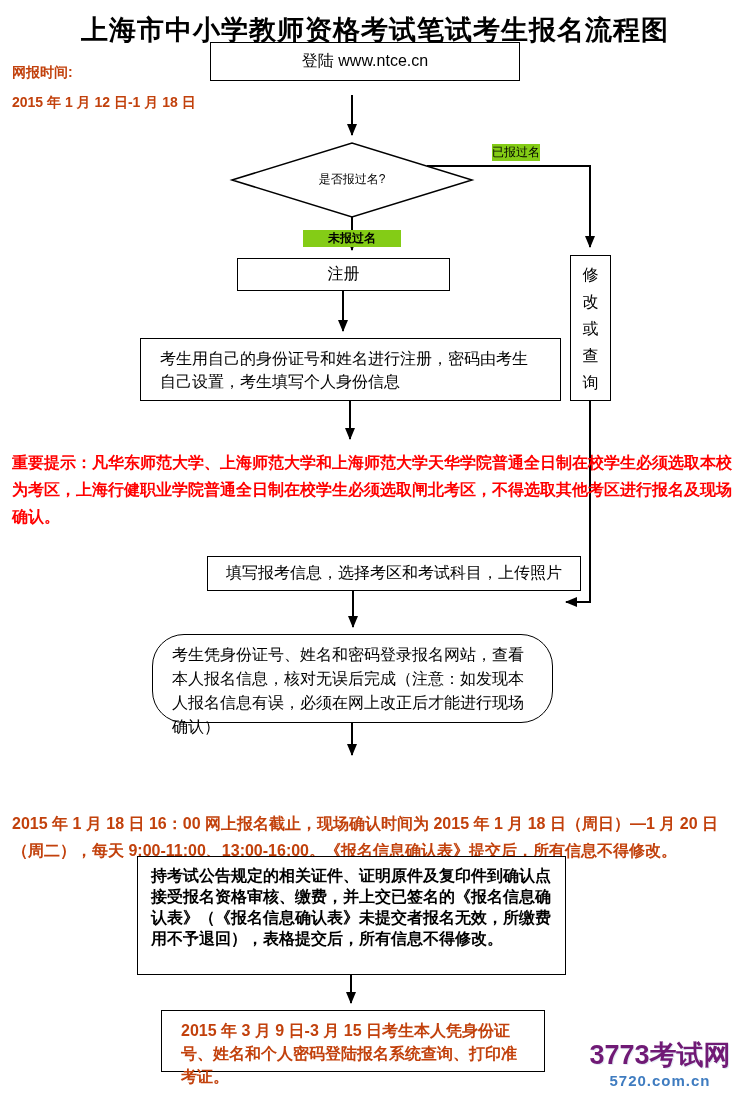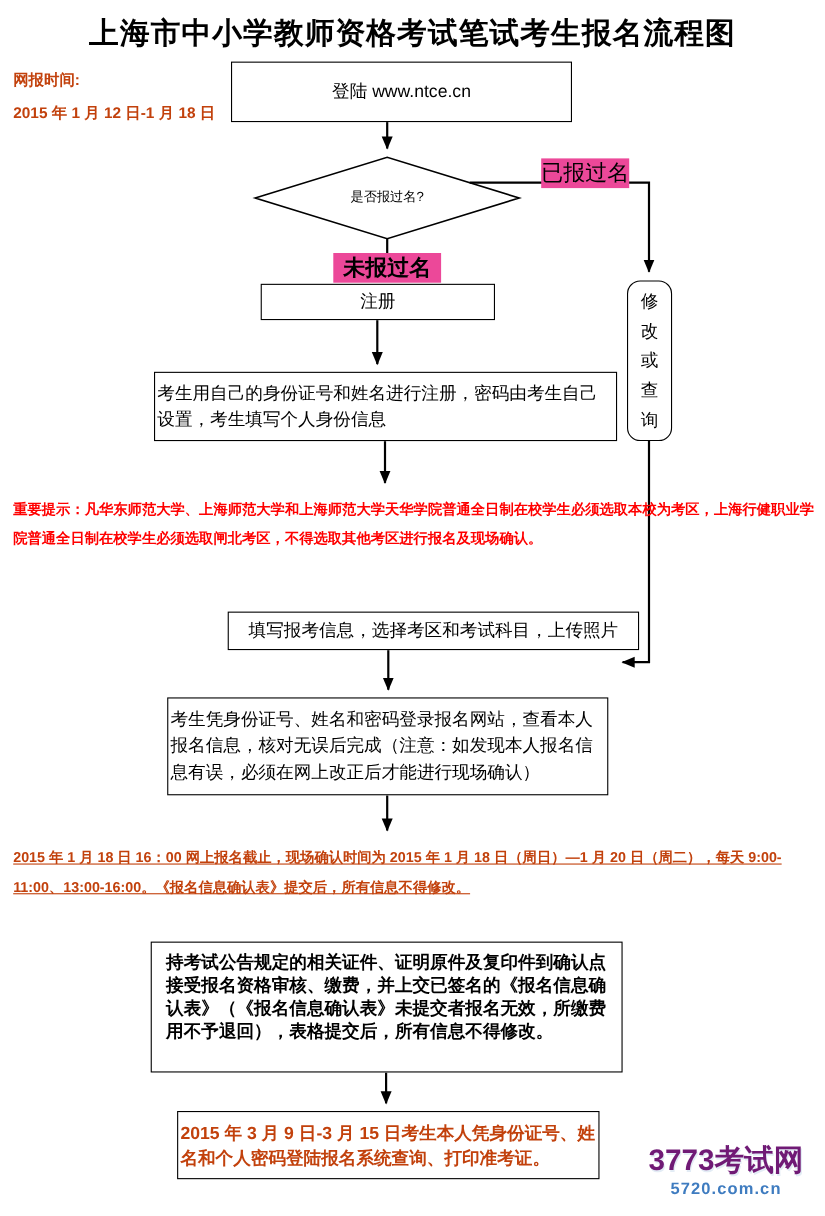--- a/index.html
+++ b/index.html
@@ -21,37 +21,37 @@
   .blue{color:#c2410c;}
   .red{color:#ff0000;}
   .note-small{font-size:14px;font-weight:bold;}
   .node{
     border:1px solid #000;
     background:#ffffff;
     font-size:16px;
     box-sizing:border-box;
   }
   .node.center{display:flex;align-items:center;justify-content:center;text-align:center;}
-  .node.paragraph{padding:8px 2px;line-height:23px;text-align:left;}
+  .node.paragraph{padding:8px 19px;line-height:23px;text-align:left;}
   .vertical-node{
     display:flex;align-items:center;justify-content:center;
   }
   .vertical-text{
     width:17px;
     word-break:break-all;
     line-height:27px;
     text-align:center;
     font-size:16px;
   }
-  .branch-label{font-size:20px;background:#ec4899;}
+  .branch-label{font-size:12px;background:#84cc16;}
   .decision-label{
     font-size:12px;text-align:center;
   }
   .flow-note{
-    font-size:13px;font-weight:bold;line-height:27px;text-align:left;
+    font-size:16px;font-weight:bold;line-height:27px;text-align:left;
   }
   .bold-box{font-weight:bold;}
   .watermark{ text-align:center; }
   .wm-name{
     font-size:27px;font-weight:bold;color:#701a75;
     text-shadow:1px 1px 0 #e3ecf5;
     line-height:30px;
   }
   .wm-url{
     font-size:15px;font-weight:bold;color:#3f7cc0;
@@ -90,42 +90,42 @@
     <path d="M352,723 L352,755" stroke="#000" stroke-width="2" fill="none" marker-end="url(#arrow)"></path>
 
     <path d="M351,975 L351,1003" stroke="#000" stroke-width="2" fill="none" marker-end="url(#arrow)"></path>
   </svg>
 
   <div class="abs page-title">上海市中小学教师资格考试笔试考生报名流程图</div>
 
   <div class="abs blue note-small" style="left:12px;top:64px;">网报时间:</div>
   <div class="abs blue note-small" style="left:12px;top:94px;">2015 年 1 月 12 日-1 月 18 日</div>
 
-  <div class="abs node center" style="left:210px;top:56px;width:310px;height:55px;">登陆 www.ntce.cn</div>
+  <div class="abs node center" style="left:210px;top:42px;width:310px;height:39px;">登陆 www.ntce.cn</div>
 
   <div class="abs decision-label" style="left:252px;top:171px;width:200px;">是否报过名?</div>
 
   <div class="abs branch-label" style="left:492px;top:144px;">已报过名</div>
   <div class="abs branch-label" style="left:303px;top:230px;width:98px;text-align:center;font-weight:bold;">未报过名</div>
 
   <div class="abs node center" style="left:237px;top:258px;width:213px;height:33px;">注册</div>
 
-  <div class="abs node vertical-node" style="left:570px;top:255px;width:41px;height:146px;border-radius:12px;">
+  <div class="abs node vertical-node" style="left:570px;top:255px;width:41px;height:146px;">
     <div class="vertical-text">修改或查询</div>
   </div>
 
   <div class="abs node paragraph" style="left:140px;top:338px;width:421px;height:63px;">考生用自己的身份证号和姓名进行注册，密码由考生自己设置，考生填写个人身份信息</div>
 
   <div class="abs flow-note red" style="left:12px;top:449px;width:732px;">重要提示：凡华东师范大学、上海师范大学和上海师范大学天华学院普通全日制在校学生必须选取本校为考区，上海行健职业学院普通全日制在校学生必须选取闸北考区，不得选取其他考区进行报名及现场确认。</div>
 
   <div class="abs node center" style="left:166px;top:556px;width:374px;height:35px;margin-left:41px;">填写报考信息，选择考区和考试科目，上传照片</div>
 
-  <div class="abs node paragraph" style="left:152px;top:634px;width:401px;height:89px;line-height:24px;">考生凭身份证号、姓名和密码登录报名网站，查看本人报名信息，核对无误后完成（注意：如发现本人报名信息有误，必须在网上改正后才能进行现场确认）</div>
+  <div class="abs node paragraph" style="left:152px;top:634px;width:401px;height:89px;line-height:24px;border-radius:32px;">考生凭身份证号、姓名和密码登录报名网站，查看本人报名信息，核对无误后完成（注意：如发现本人报名信息有误，必须在网上改正后才能进行现场确认）</div>
 
-  <div class="abs flow-note blue" style="left:12px;top:766px;width:736px;text-decoration:underline;">2015 年 1 月 18 日 16：00 网上报名截止，现场确认时间为 2015 年 1 月 18 日（周日）—1 月 20 日（周二），每天 9:00-11:00、13:00-16:00。《报名信息确认表》提交后，所有信息不得修改。</div>
+  <div class="abs flow-note blue" style="left:12px;top:810px;width:736px;">2015 年 1 月 18 日 16：00 网上报名截止，现场确认时间为 2015 年 1 月 18 日（周日）—1 月 20 日（周二），每天 9:00-11:00、13:00-16:00。《报名信息确认表》提交后，所有信息不得修改。</div>
 
   <div class="abs node paragraph bold-box" style="left:137px;top:856px;width:429px;height:119px;line-height:21px;padding:8px 13px;">持考试公告规定的相关证件、证明原件及复印件到确认点接受报名资格审核、缴费，并上交已签名的《报名信息确认表》（《报名信息确认表》未提交者报名无效，所缴费用不予退回），表格提交后，所有信息不得修改。</div>
 
   <div class="abs node paragraph bold-box blue" style="left:161px;top:1010px;width:384px;height:62px;line-height:23px;">2015 年 3 月 9 日-3 月 15 日考生本人凭身份证号、姓名和个人密码登陆报名系统查询、打印准考证。</div>
 
   <div class="abs watermark" style="left:574px;top:1040px;width:172px;">
     <div class="wm-name">3773考试网</div>
     <div class="wm-url">5720.com.cn</div>
   </div>
 

